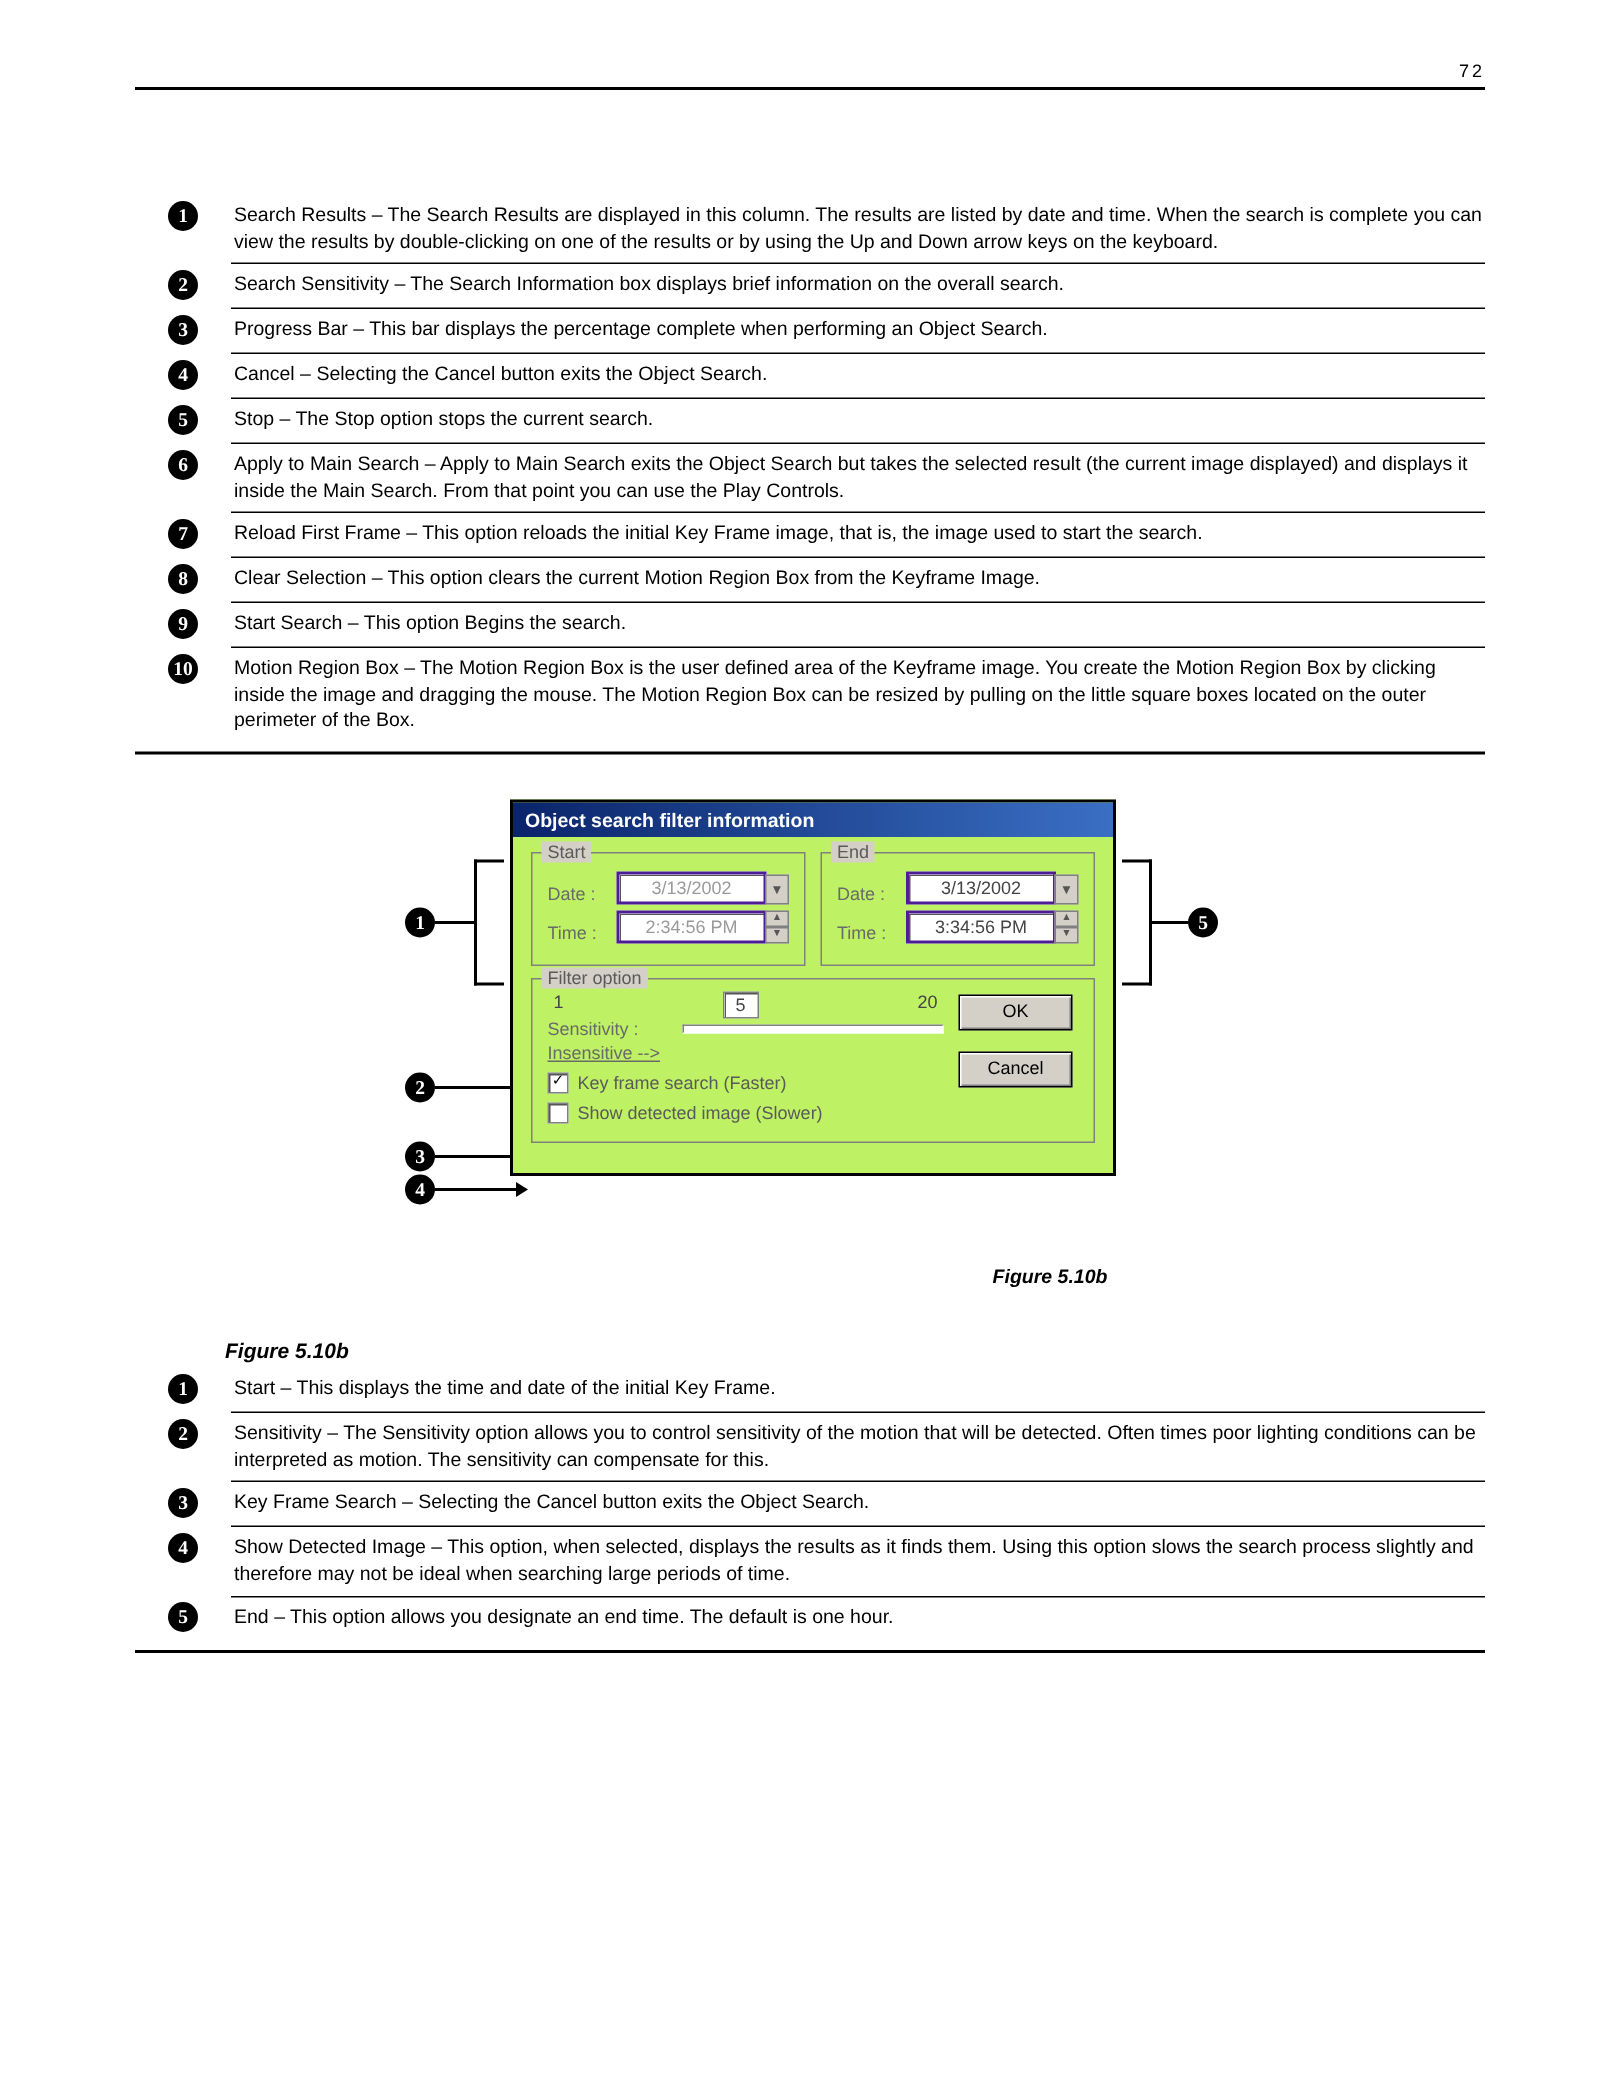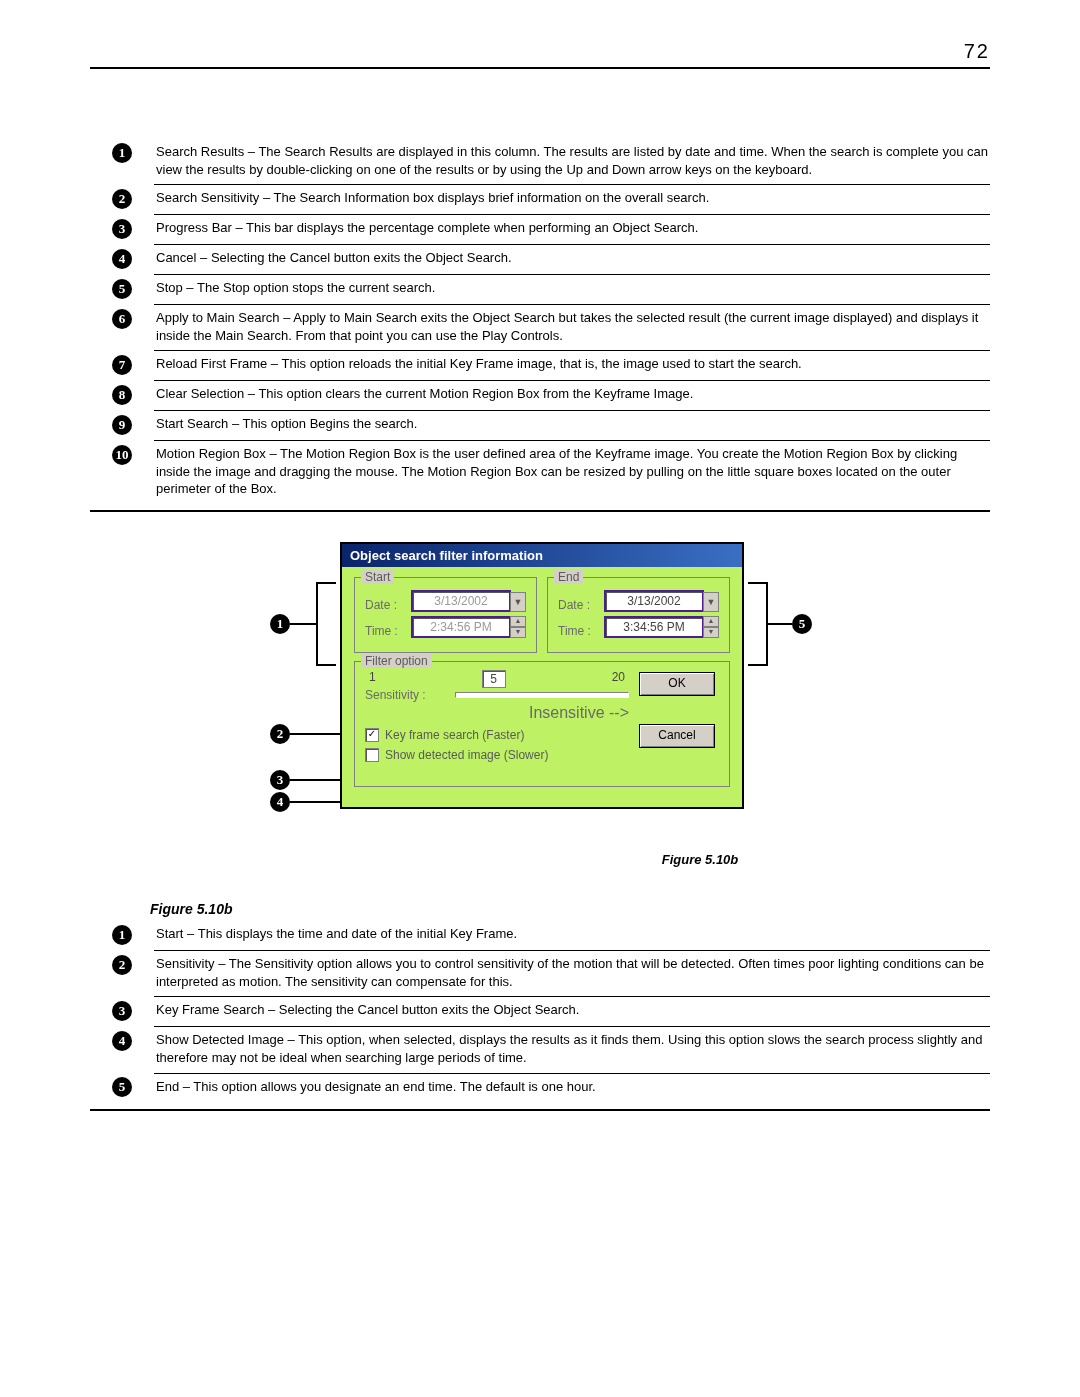--- a/index.html
+++ b/index.html
@@ -10,21 +10,21 @@
     color: #000;
   }
   .page {
     width: 900px;
     margin: 0 auto;
     padding: 40px 90px 60px 90px;
     box-sizing: content-box;
   }
   .page-num {
     text-align: right;
-    font-size: 20px;
+    font-size: 12px;
     letter-spacing: 2px;
     margin-bottom: 4px;
   }
   hr.top-rule {
     border: none;
     border-top: 2px solid #000;
     margin: 0 0 70px 0;
   }
   .fig-title {
     font-weight: bold;
@@ -160,27 +160,27 @@
     border-bottom:1px solid #fff; border-right:1px solid #fff;
     margin:2px 0 2px 0;
   }
   .btn {
     display:block;
     width:74px; height:22px;
     background:#d4d0c8;
     border:1px solid #000;
     box-shadow: inset 1px 1px 0 #fff, inset -1px -1px 0 #808080;
     text-align:center; font-size:12px; line-height:20px;
-    margin-bottom:28px;
+    margin-bottom:14px;
     color:#000;
   }
   .filter-grid { display:flex; gap:10px; align-items:flex-start; }
   .filter-left { flex:1; }
   .filter-right { width:80px; padding-top:2px;}
-  .ins-label { text-align:right; font-size:16px; color:#6a6a6a; margin-top:2px;}
+  .ins-label { text-align:left; font-size:12px; color:#6a6a6a; margin-top:2px;text-decoration:underline;}
   .chk { display:flex; align-items:center; gap:6px; margin:6px 0 2px 0; color:#5a5a5a;}
   .chkbox {
     width:12px; height:12px;
     background:#fff;
     border:1px solid #808080;
     box-shadow: inset 1px 1px 0 #555;
     font-size:10px; line-height:10px; text-align:center;
     color:#000;
   }
 

